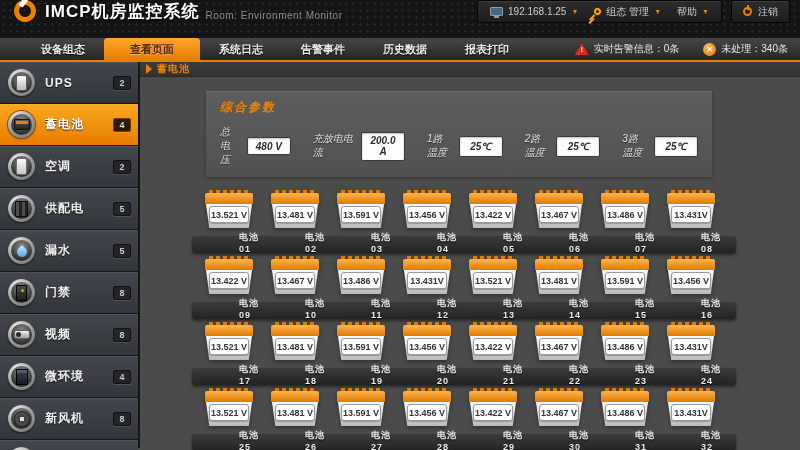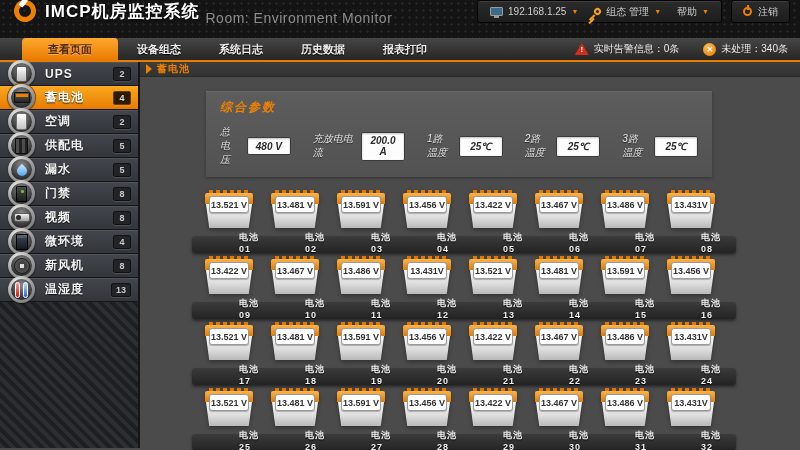--- a/index.html
+++ b/index.html
@@ -11,21 +11,21 @@
     height:38px; display:flex; align-items:flex-start; padding:0 10px 0 14px;
     background:#141414;
     background-image: radial-gradient(#262626 1px, rgba(0,0,0,0) 1.3px);
     background-size:7px 7px;
   }
   .logo-ring { width:22px; height:22px; border:5px solid #ee8000; border-radius:50%;
     position:relative; transform:rotate(-15deg); margin-right:9px; flex:none; }
   .logo-ring::after { content:""; position:absolute; top:-5px; left:2px; width:9px; height:5px;
     background:#fff; transform:rotate(-35deg); border-radius:1px; }
   .app-title { color:#fff; font-size:17px; font-weight:bold; letter-spacing:1px; text-shadow:0 1px 2px #000; }
-  .app-subtitle { color:#8d8d8d; font-size:14px; margin:10px 0 0 6px; letter-spacing:.5px; }
+  .app-subtitle { color:#8d8d8d; font-size:10px; margin:10px 0 0 6px; letter-spacing:.5px; }
 
   .header-right { margin-left:auto; display:flex; align-items:center; gap:9px; }
   .ctrl-bar, .logout-btn {
     height:23px; background:linear-gradient(#2b2b2b,#1d1d1d); border:1px solid #050505;
     box-shadow:inset 0 1px 0 rgba(255,255,255,.09); border-radius:3px;
     display:flex; align-items:center; color:#cfcfcf; font-size:10px;
   }
   .ctrl-bar { padding:8px 12px; gap:16px; }
   .ctrl-item { display:flex; align-items:center; gap:5px; cursor:pointer; }
   .caret { color:#ee8000; font-size:7px; }
@@ -55,21 +55,21 @@
   .cross-circle { width:13px; height:13px; border-radius:50%; background:radial-gradient(circle at 35% 30%,#ffb64f,#e87c00);
     color:#fff; font-size:8px; font-weight:bold; display:flex; align-items:center; justify-content:center; }
   .cross-circle::after { content:"✕"; }
 
   
   .page-body { display:flex; height:386px; }
 
   
   .sidebar { width:140px; flex:none; background:#202225; border-right:2px solid #161616;
     display:flex; flex-direction:column; }
-  .sitem { height:24px; flex:none; display:flex; align-items:center; padding:0 7px 0 8px;
+  .sitem { height:42px; flex:none; display:flex; align-items:center; padding:0 7px 0 8px;
     background:linear-gradient(#43474d,#32353a); border-bottom:1px solid #15161a;
     box-shadow:inset 0 1px 0 rgba(255,255,255,.07); cursor:pointer; }
   .sitem.active { background:linear-gradient(#f9a91f,#e87c00); }
   .circ { width:27px; height:27px; border-radius:50%; flex:none; position:relative;
     background:radial-gradient(circle at 35% 25%,#f0f0f0,#9c9c9c 55%,#636363);
     box-shadow:0 1px 2px rgba(0,0,0,.6); display:flex; align-items:center; justify-content:center; }
   .circ::before { content:""; position:absolute; inset:3px; border-radius:50%;
     background:radial-gradient(circle at 50% 30%,#8a8a8a,#2c2c2c 75%); }
   .sitem.active .circ { box-shadow:0 0 0 1px #8a4c00, 0 1px 2px rgba(0,0,0,.6); }
   .g { position:relative; z-index:1; }
@@ -128,21 +128,21 @@
   .cells { position:absolute; inset:0; display:flex; }
   .cell { width:66px; display:flex; flex-direction:column; align-items:center; position:relative; z-index:1; }
   .battery { width:54px; height:45px; position:relative; filter:drop-shadow(0 2px 2px rgba(0,0,0,.35)); }
   .cap { position:absolute; top:3px; left:3px; right:3px; height:11px;
     background:linear-gradient(#fbb54e,#e27a00); border-radius:2px 2px 0 0; }
   .cap::before { content:""; position:absolute; top:-3px; left:4px; right:4px; height:3px;
     background:repeating-linear-gradient(90deg,#e27a00 0 4px, rgba(0,0,0,0) 4px 7px); }
   .bod { position:absolute; top:14px; left:4px; right:4px; bottom:0;
     background:linear-gradient(180deg,#fbfbfb,#dedede 55%,#b9b9b9);
     clip-path:polygon(0 0,100% 0,93% 100%,7% 100%); }
-  .plate { position:absolute; top:6px; left:7px; right:7px; height:17px; background:#fff;
+  .plate { position:absolute; top:16px; left:7px; right:7px; height:17px; background:#fff;
     border:1px solid #9a9a9a; border-radius:3px; display:flex; align-items:center; justify-content:center;
     font-size:9px; font-weight:bold; color:#333; box-shadow:0 1px 1px rgba(0,0,0,.25); }
   .blabel { margin-top:3px; font-size:9px; font-weight:bold; color:#f0f0f0; text-shadow:0 1px 1px #000; letter-spacing:1px;margin-left:43px; }
 </style>
 </head>
 <body>
 
 <div class="header">
   <div class="logo-ring"></div>
   <div class="app-title">IMCP机房监控系统</div>
@@ -166,23 +166,24 @@
       </div>
     </div>
     <div class="logout-btn">
       <span class="power-ico"></span>
       <span>注销</span>
     </div>
   </div>
 </div>
 
 <div class="nav">
+  <div class="tab">设备组态</div>
   <div class="tab active">查看页面</div>
-  <div class="tab">设备组态</div>
   <div class="tab">系统日志</div>
+  <div class="tab">告警事件</div>
   <div class="tab">历史数据</div>
   <div class="tab">报表打印</div>
 
   <div class="nav-alerts">
     <div class="alert-chip">
       <span class="warn-tri"></span>
       <span>实时告警信息：0条</span>
     </div>
     <div class="alert-chip">
       <span class="cross-circle"></span>

